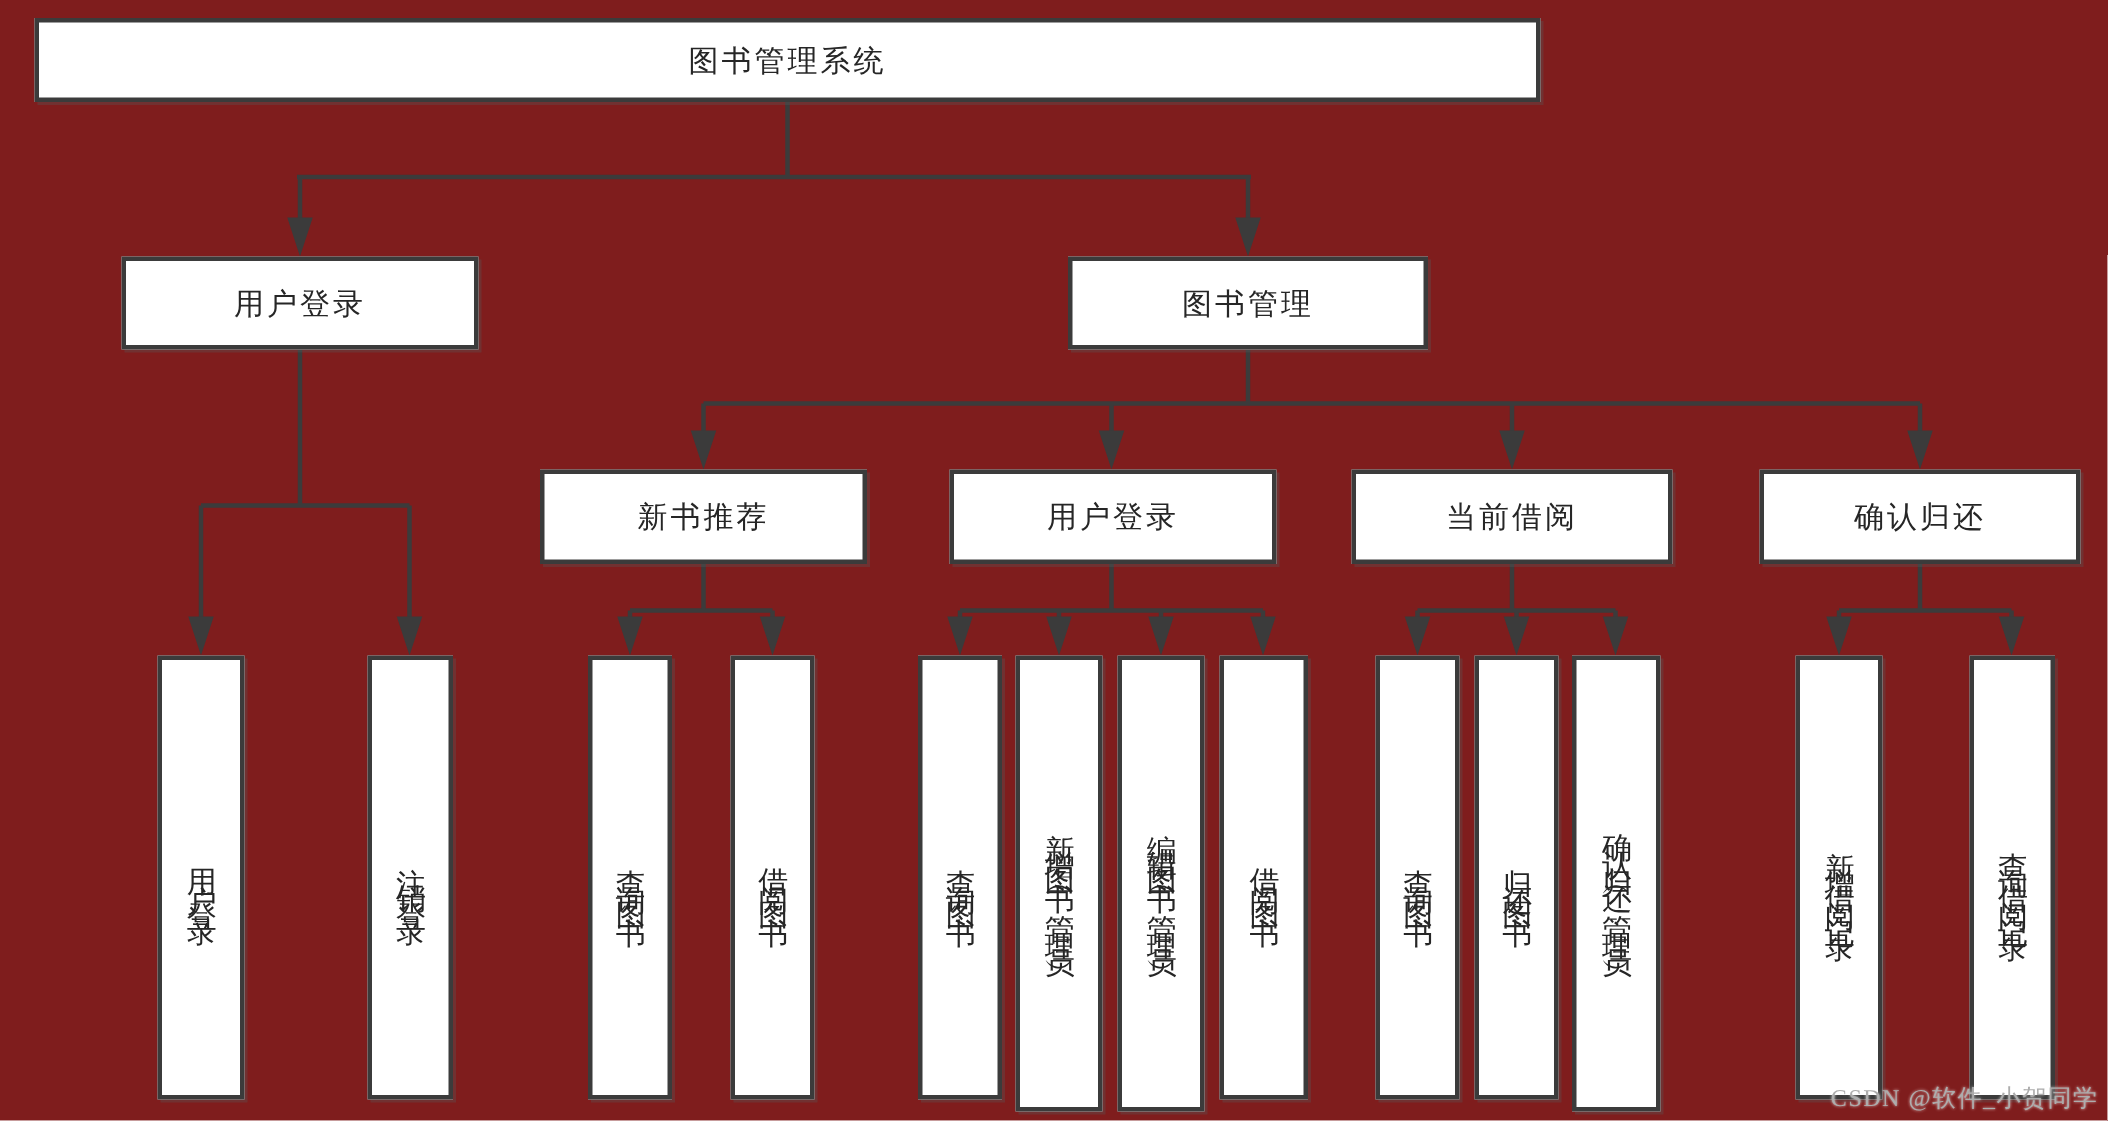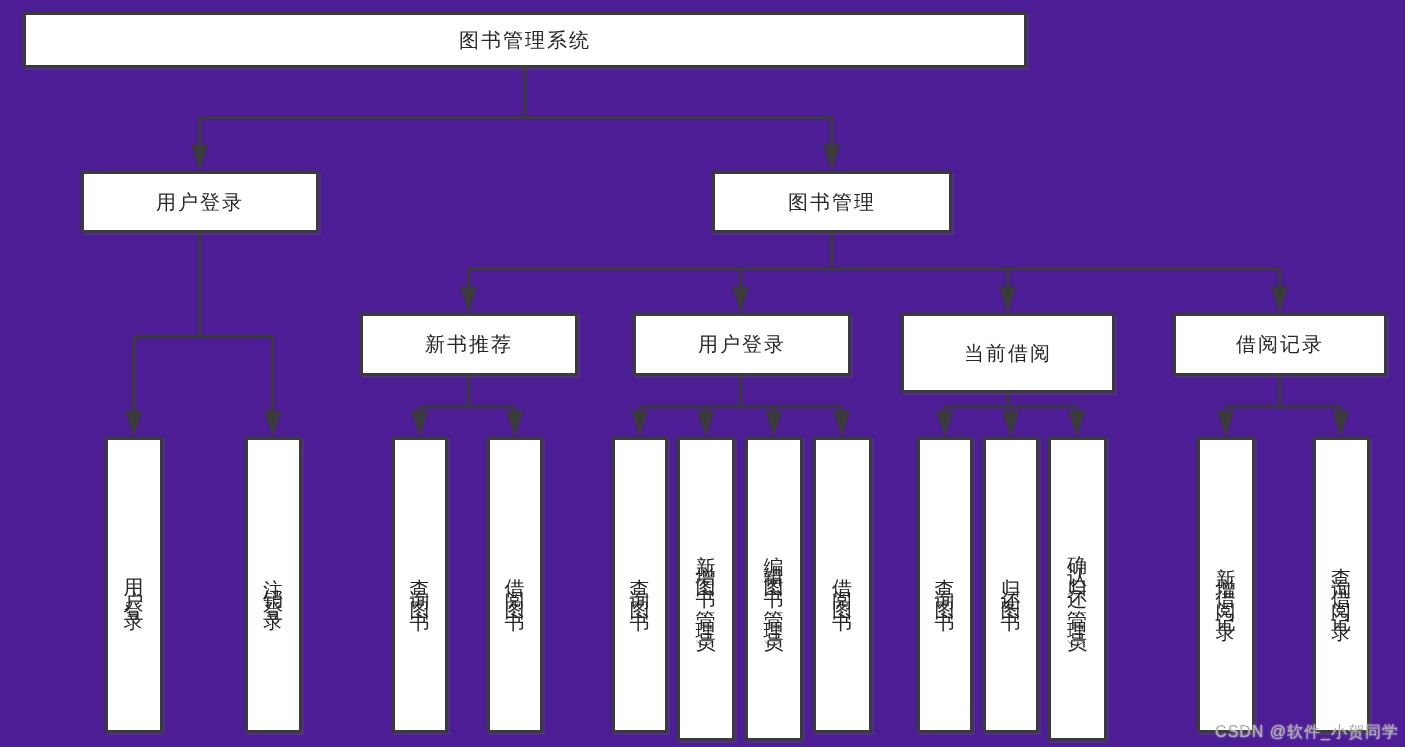--- a/index.html
+++ b/index.html
@@ -1,18 +1,18 @@
 <!DOCTYPE html>
 <html><head>
 <meta charset="utf-8">
 <style>
   html,body{margin:0;padding:0;background:#ffffff;}
   #canvas{
-    position:relative;width:1405px;height:747px;background:#4c1d95;overflow:hidden;
-    font-family:Liberation Sans, sans-serif;
+    position:relative;width:1405px;height:747px;background:#7f1d1d;overflow:hidden;
+    font-family:Liberation Serif, serif;
   }
   #wires{position:absolute;left:0;top:0;z-index:1;}
   .node{
     position:absolute;box-sizing:border-box;background:#ffffff;
     border:3px solid #3b3b3b;box-shadow:2px 2px 0 rgba(90,90,90,.35);
     display:flex;align-items:center;justify-content:center;
     color:#262626;z-index:2;
   }
   .h-node{font-size:20px;letter-spacing:2px;white-space:nowrap;}
   .v-node span{
@@ -63,22 +63,22 @@
     </g>
   </svg>
 
   <div class="node h-node" style="left:23px;top:12px;width:1004px;height:56px">图书管理系统</div>
 
   <div class="node h-node" style="left:81px;top:171px;width:238px;height:62px">用户登录</div>
   <div class="node h-node" style="left:360px;top:313px;width:218px;height:63px">新书推荐</div>
 
   <div class="node h-node" style="left:712px;top:171px;width:240px;height:62px">图书管理</div>
   <div class="node h-node" style="left:633px;top:313px;width:218px;height:63px">用户登录</div>
-  <div class="node h-node" style="left:901px;top:313px;width:214px;height:80px">当前借阅</div>
-  <div class="node h-node" style="left:1173px;top:313px;width:214px;height:63px">借阅记录</div>
+  <div class="node h-node" style="left:901px;top:313px;width:214px;height:63px">当前借阅</div>
+  <div class="node h-node" style="left:1173px;top:313px;width:214px;height:63px">确认归还</div>
 
   <div class="node v-node" style="left:105px;top:437px;width:58px;height:296px">
       <span>用户登录</span>
     </div>
   <div class="node v-node" style="left:245px;top:437px;width:57px;height:296px">
       <span>注销登录</span>
     </div>
 
   <div class="node v-node" style="left:392px;top:437px;width:56px;height:296px">
       <span>查询图书</span>

